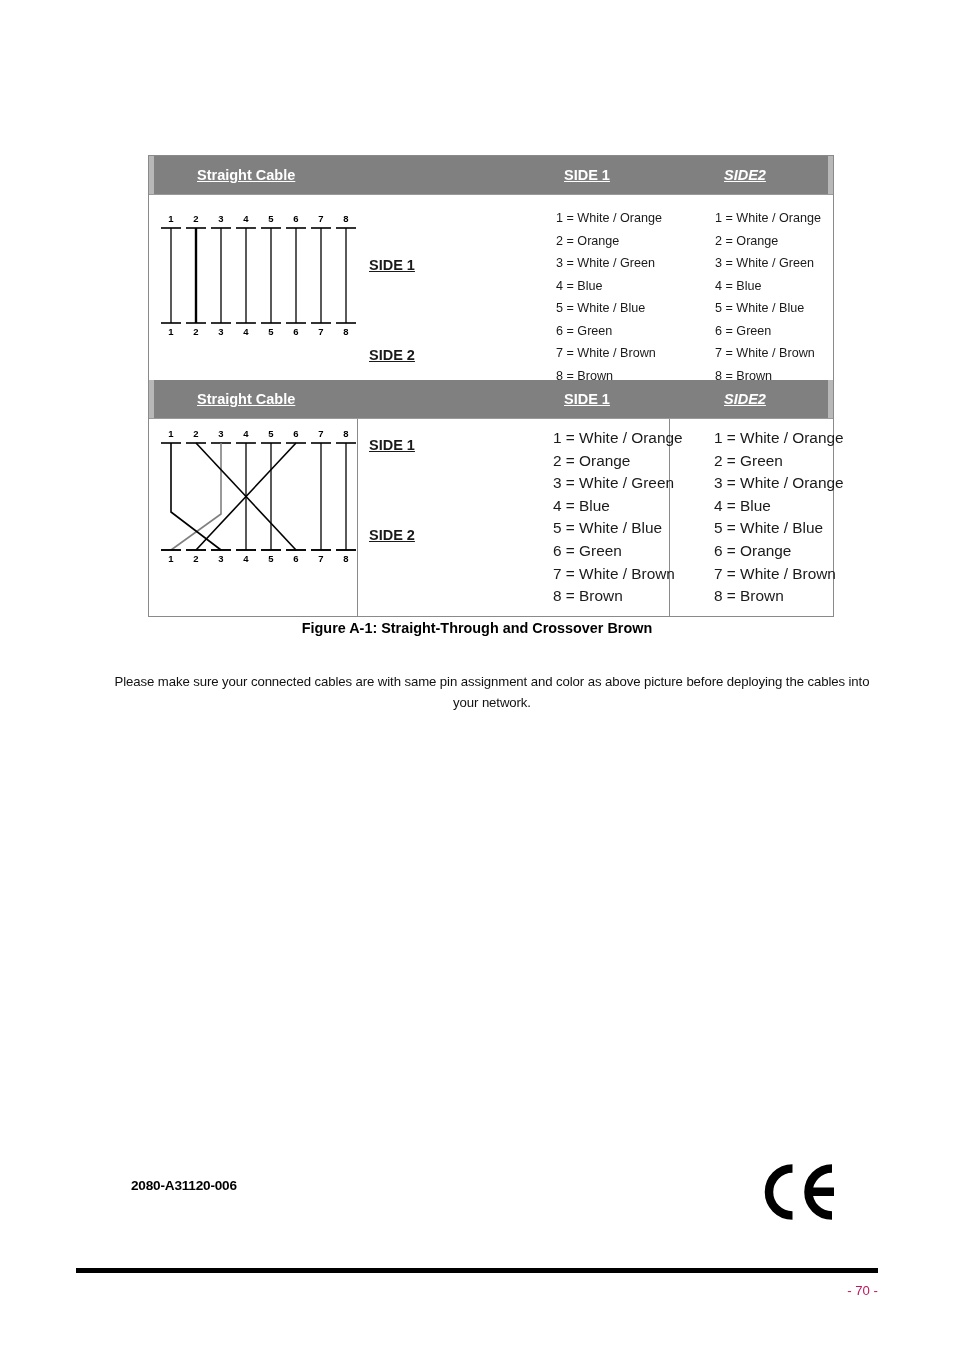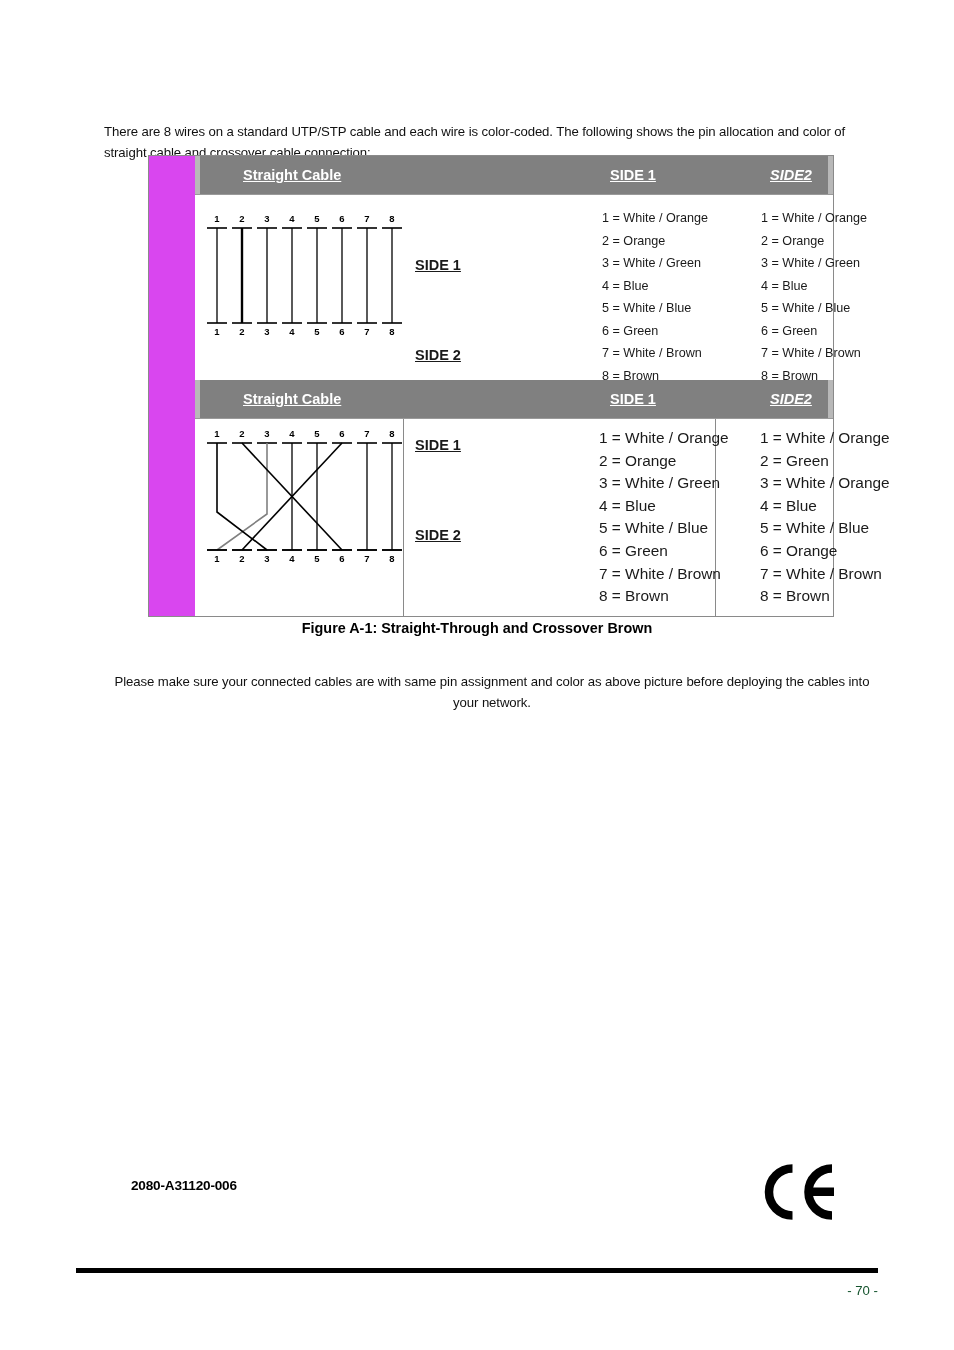--- a/index.html
+++ b/index.html
@@ -31,22 +31,21 @@
   .para-note  { left: 104px; top: 658px; width: 776px; text-align: center; }
 
   
   .fig-table {
     position: absolute;
     left: 148px;
     top: 155px;
     width: 686px;
     border: 1px solid #8a8a8a;
     box-sizing: border-box;
-    background: #d946ef;
-    padding-left: 46px;
+    background: #eab308;
   }
 
   .band {
     position: relative;
     background: #808080;
     height: 39px;
     border-bottom: 1px solid #9a9a9a;
     box-sizing: border-box;
   }
   .band::before {
@@ -164,29 +163,28 @@
     top: 1268px;
     width: 802px;
     height: 5px;
     background: #000000;
   }
   .page-number {
     position: absolute;
     right: 76px;
     top: 1283px;
     font-size: 13.2px;
-    color: #14532d;
+    color: #be185d;
   }
 </style>
 </head>
 <body>
 
 <div class="page">
 
-  <p class="para para-intro">There are 8 wires on a standard UTP/STP cable and each wire is color-coded. The following shows the pin allocation and color of straight cable and crossover cable connection:</p>
 
   <div class="fig-table">
 
     <div class="band">
       <span class="band-label band-title">Straight Cable</span>
       <span class="band-label band-s1">SIDE 1</span>
       <span class="band-label band-s2">SIDE2</span>
     </div>
 
     <div class="row-body r1">

